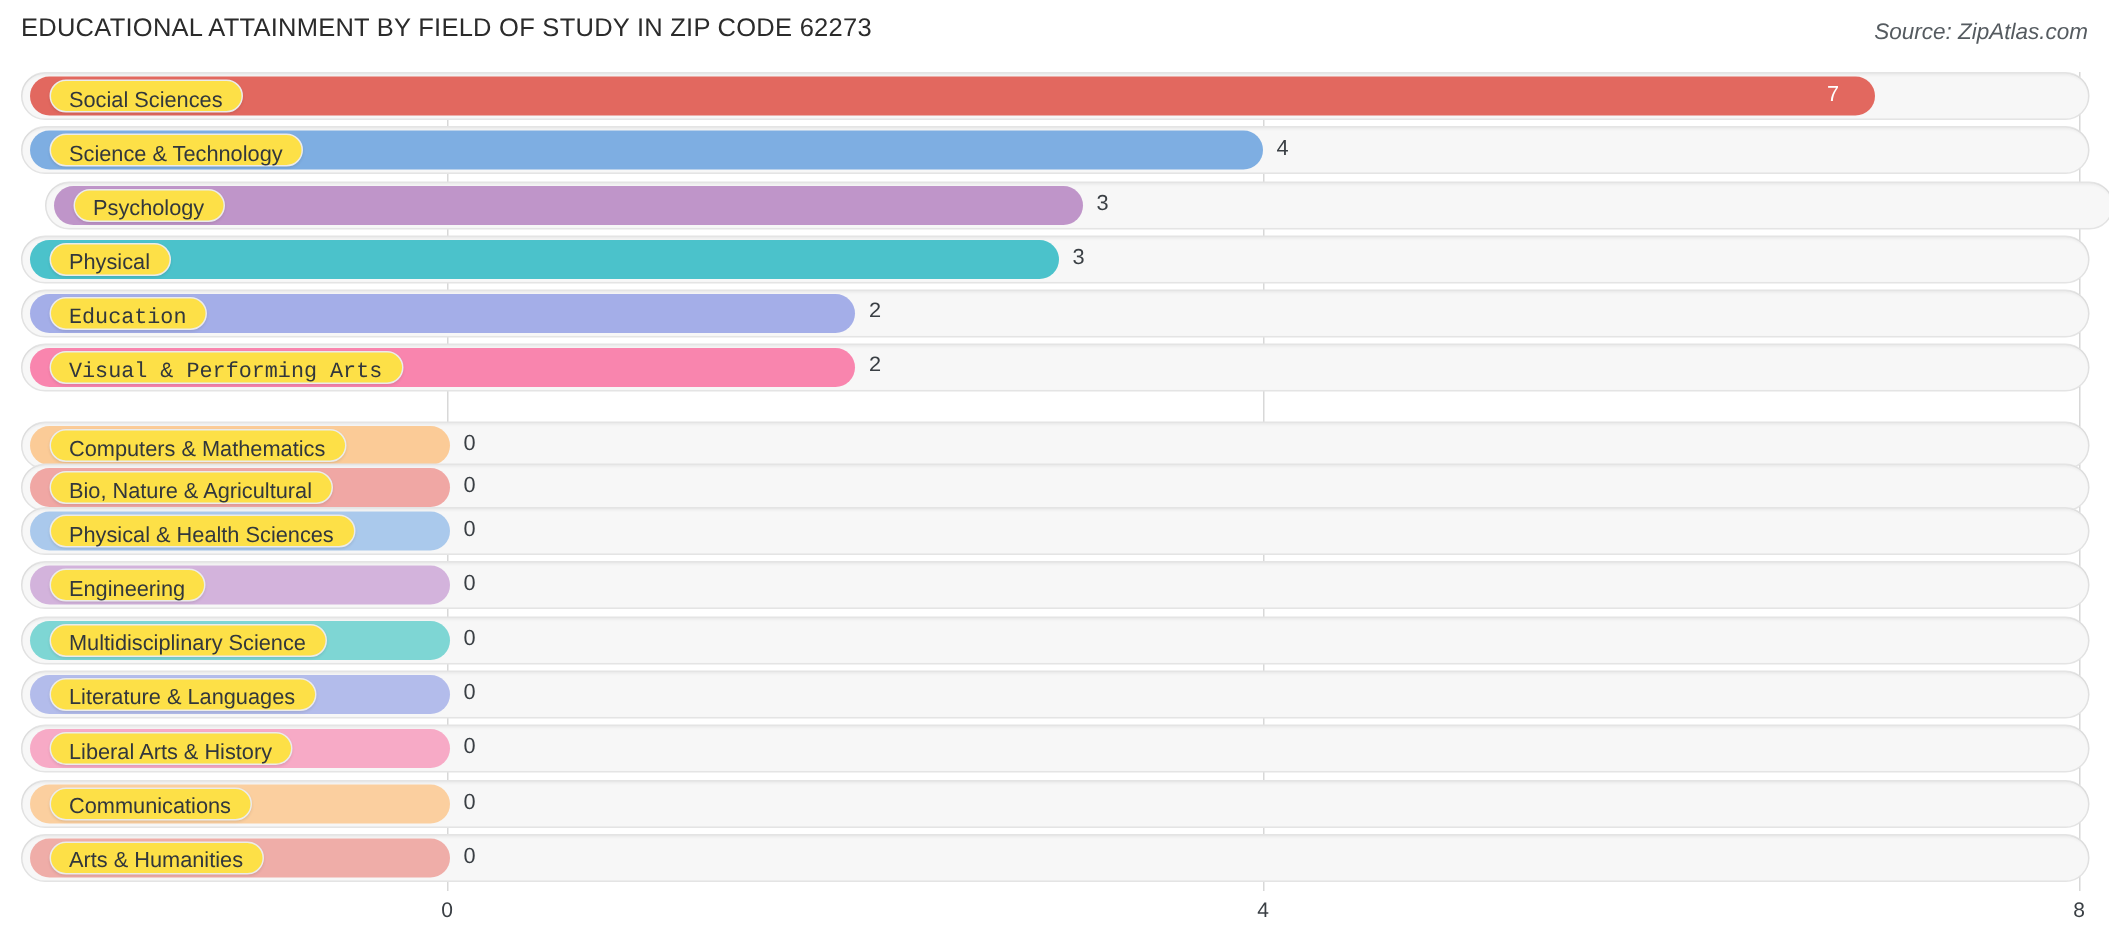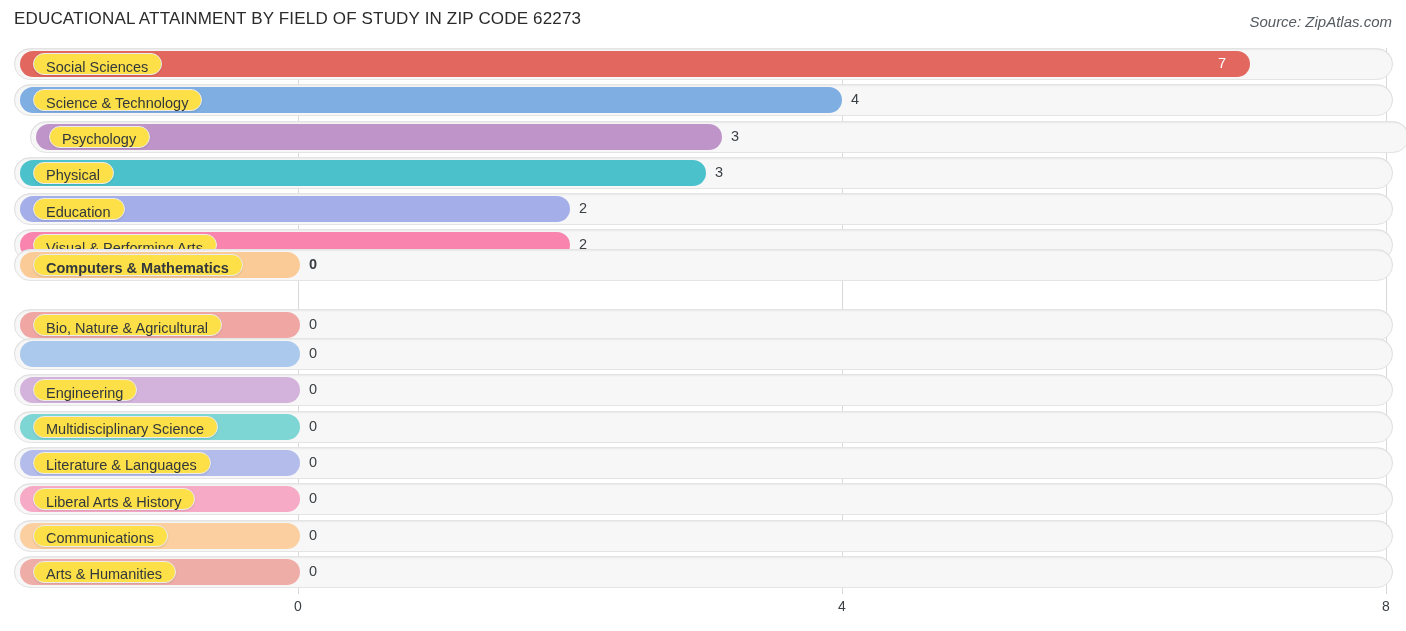--- a/index.html
+++ b/index.html
@@ -134,39 +134,39 @@
       </div>
       <div class="row" style="top: 112.81px;">
         <div class="track"></div>
         <div class="track-inner"></div>
         <div class="bar" style="width: 686px; background: rgb(75, 194, 203);"></div>
         <div class="label-pill">
           <span>Physical</span>
         </div>
         <div class="value-out" style="left: 715px;">3</div>
       </div>
-      <div class="row" style="top: 149.08px;">
+      <div class="row" style="top: 149.08px; font-family: Liberation Mono, monospace;">
         <div class="track"></div>
         <div class="track-inner"></div>
         <div class="bar" style="width: 550px; background: rgb(164, 174, 232);"></div>
         <div class="label-pill">
           <span>Education</span>
         </div>
         <div class="value-out" style="left: 579px;">2</div>
       </div>
-      <div class="row" style="top: 185.35px;">
+      <div class="row" style="top: 185.35px; font-family: Liberation Mono, monospace;">
         <div class="track"></div>
         <div class="track-inner"></div>
         <div class="bar" style="width: 550px; background: rgb(249, 133, 174);"></div>
         <div class="label-pill">
           <span>Visual &amp; Performing Arts</span>
         </div>
         <div class="value-out" style="left: 579px;">2</div>
       </div>
-      <div class="row" style="top: 205px; font-weight: bold;">
+      <div class="row" style="top: 237px;">
         <div class="track"></div>
         <div class="track-inner"></div>
         <div class="bar" style="width: 280px; background: rgb(251, 203, 151);"></div>
         <div class="label-pill">
           <span>Computers &amp; Mathematics</span>
         </div>
         <div class="value-out" style="left: 309px;">0</div>
       </div>
       <div class="row" style="top: 265px;">
         <div class="track"></div>
@@ -174,20 +174,23 @@
         <div class="bar" style="width: 280px; background: rgb(240, 167, 164);"></div>
         <div class="label-pill">
           <span>Bio, Nature &amp; Agricultural</span>
         </div>
         <div class="value-out" style="left: 309px;">0</div>
       </div>
       <div class="row" style="top: 294.16px;">
         <div class="track"></div>
         <div class="track-inner"></div>
         <div class="bar" style="width: 280px; background: rgb(170, 201, 236);"></div>
+        <div class="label-pill">
+          <span>Physical &amp; Health Sciences</span>
+        </div>
         <div class="value-out" style="left: 309px;">0</div>
       </div>
       <div class="row" style="top: 330.43px;">
         <div class="track"></div>
         <div class="track-inner"></div>
         <div class="bar" style="width: 280px; background: rgb(211, 179, 220);"></div>
         <div class="label-pill">
           <span>Engineering</span>
         </div>
         <div class="value-out" style="left: 309px;">0</div>

